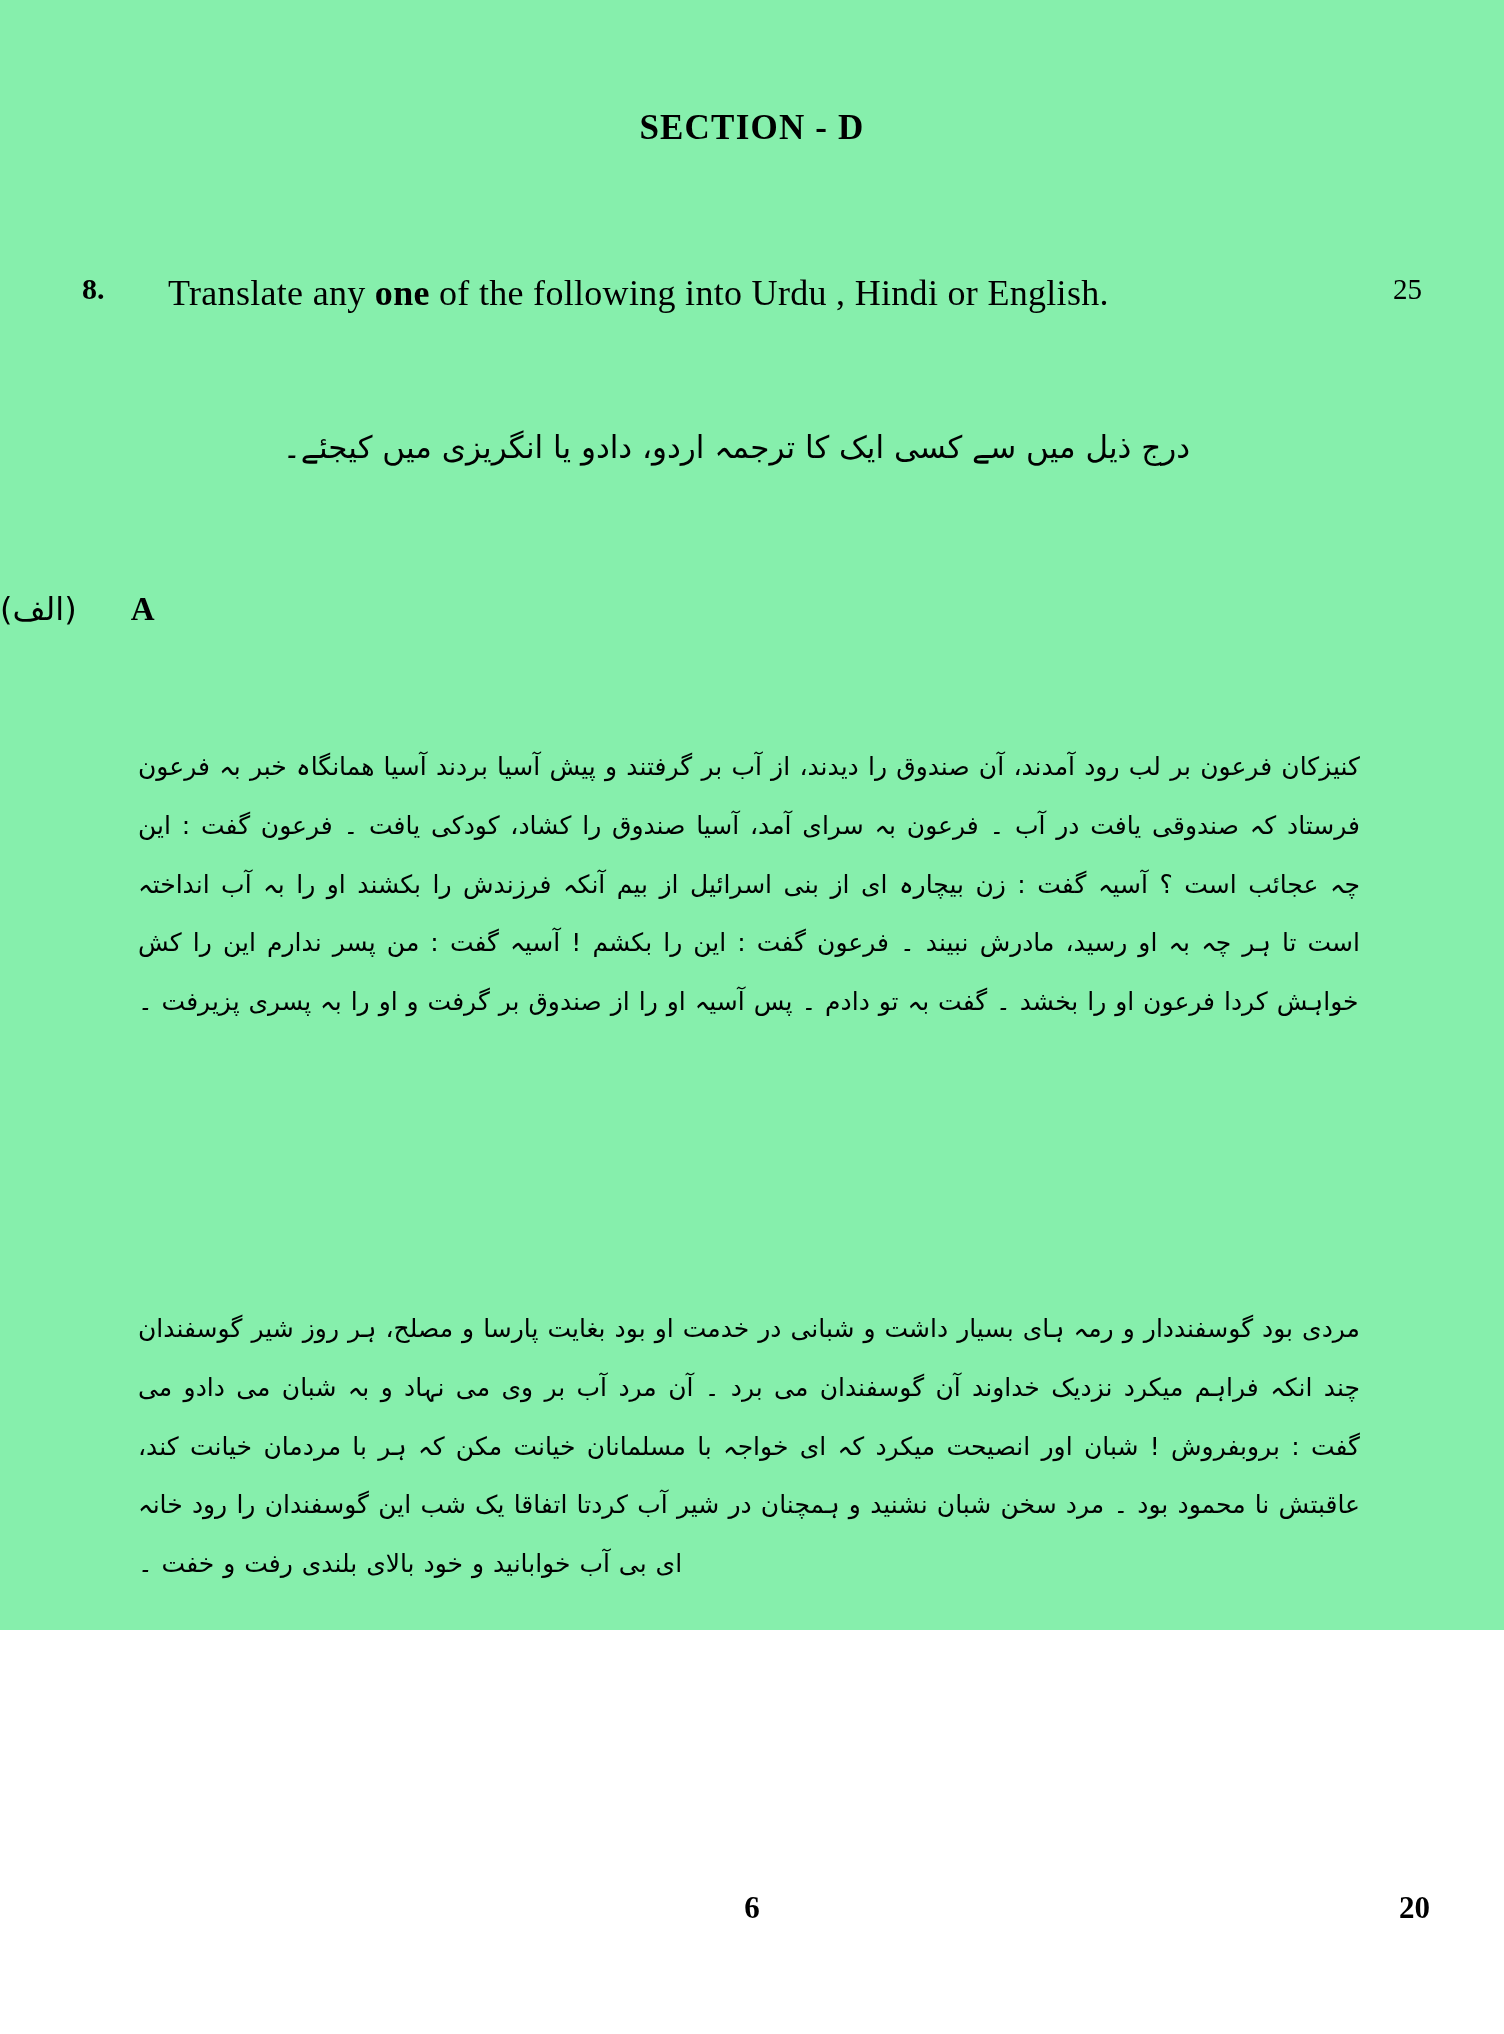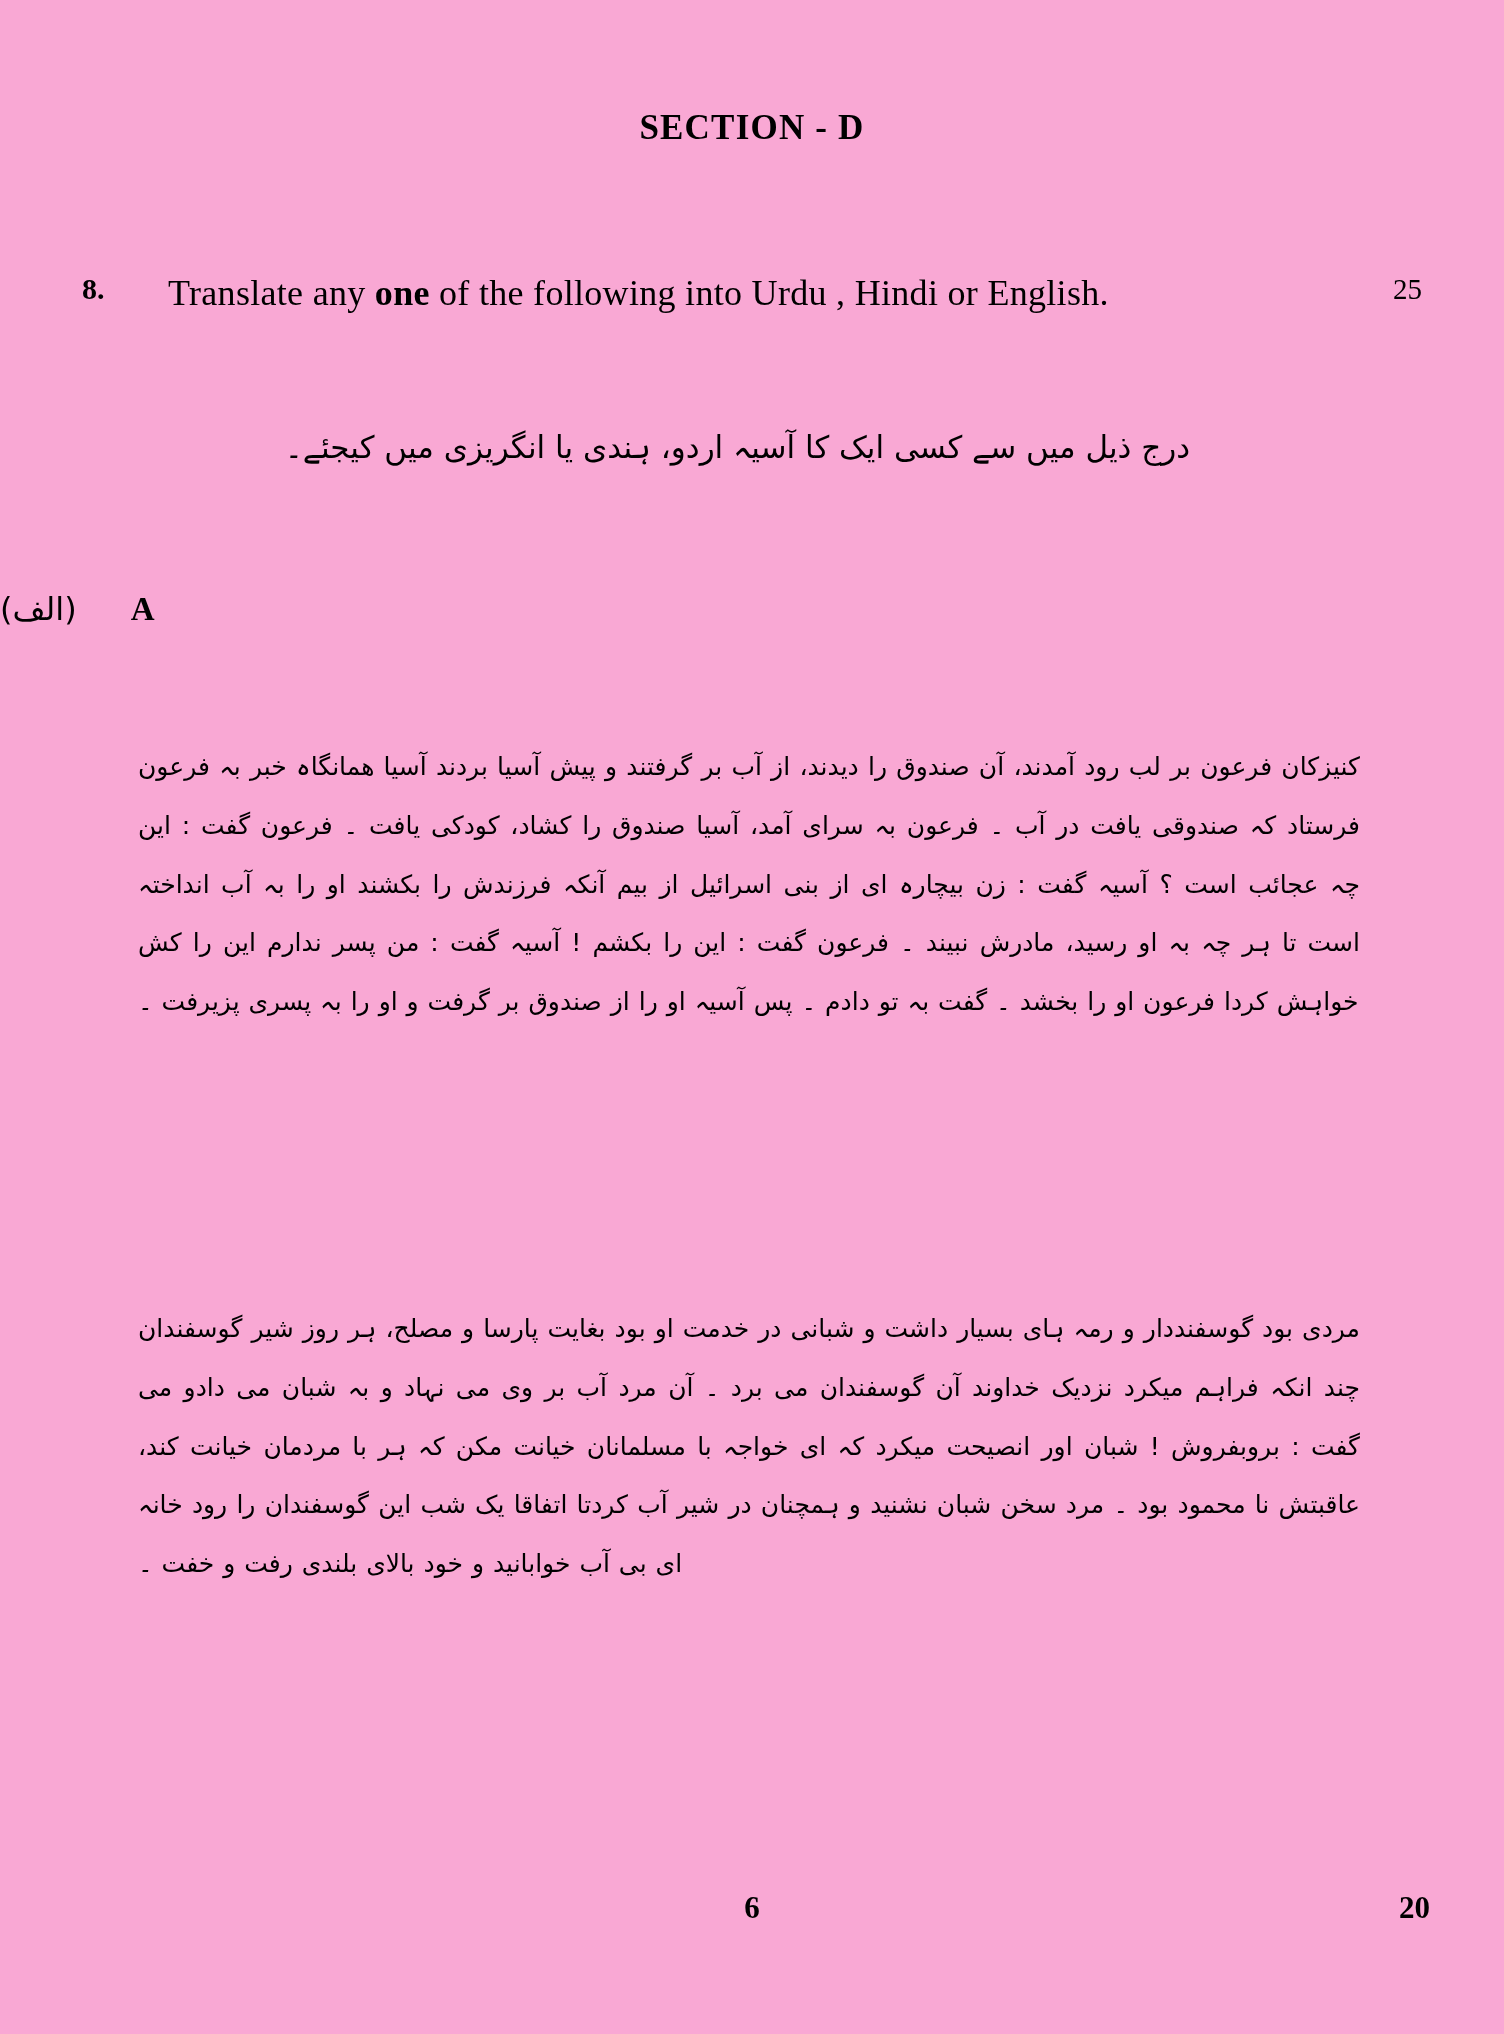--- a/index.html
+++ b/index.html
@@ -13,22 +13,22 @@
     position: relative;
     font-family: "Liberation Serif", "DejaVu Serif", serif;
     color: #000000;
     overflow: hidden;
   }
 
   .page {
     position: absolute;
     inset: 0;
     width: 1504px;
-    height: 2034px;
-    background: #f9a8d4;
+    height: 1630px;
+    background: #86efac;
   }
 
   
   .section-heading {
     position: absolute;
     top: 108px;
     left: 0;
     width: 1504px;
     text-align: center;
     font-size: 35px;
@@ -170,21 +170,21 @@
 <div class="page">
 
   <div class="section-heading">SECTION - D</div>
 
   <div class="question-row">
     <span class="q-number">8.</span>
     <span class="q-text"><span>Translate any </span><span class="strong">one</span><span> of the following into Urdu , Hindi  or English.</span></span>
     <span class="q-marks">25</span>
   </div>
 
-  <div class="urdu-instruction">درج ذیل میں سے کسی ایک کا آسیہ اردو، ہندی یا انگریزی میں کیجئے۔</div>
+  <div class="urdu-instruction">درج ذیل میں سے کسی ایک کا ترجمہ اردو، دادو یا انگریزی میں کیجئے۔</div>
 
   <div class="part-heading" id="part-a-heading">
     <span class="ph-inner">
       <span class="part-urdu">(الف)</span><span class="part-latin">A</span>
     </span>
   </div>
 
   <div class="urdu-passage" id="passage-a">کنیزکان فرعون بر لب رود آمدند، آن صندوق را دیدند، از آب بر گرفتند و پیش آسیا بردند آسیا همانگاہ خبر بہ فرعون فرستاد کہ صندوقی یافت در آب ۔ فرعون بہ سرای آمد، آسیا صندوق را کشاد، کودکی یافت ۔ فرعون گفت : این چہ عجائب است ؟ آسیہ گفت : زن بیچارہ ای از بنی اسرائیل از بیم آنکہ فرزندش را بکشند او را بہ آب انداختہ است تا ہر چہ بہ او رسید، مادرش نبیند ۔ فرعون گفت : این را بکشم ! آسیہ گفت : من پسر ندارم این را کش خواہش کردا فرعون او را بخشد ۔ گفت بہ تو دادم ۔ پس آسیہ او را از صندوق بر گرفت و او را بہ پسری پزیرفت ۔</div>
 
 

